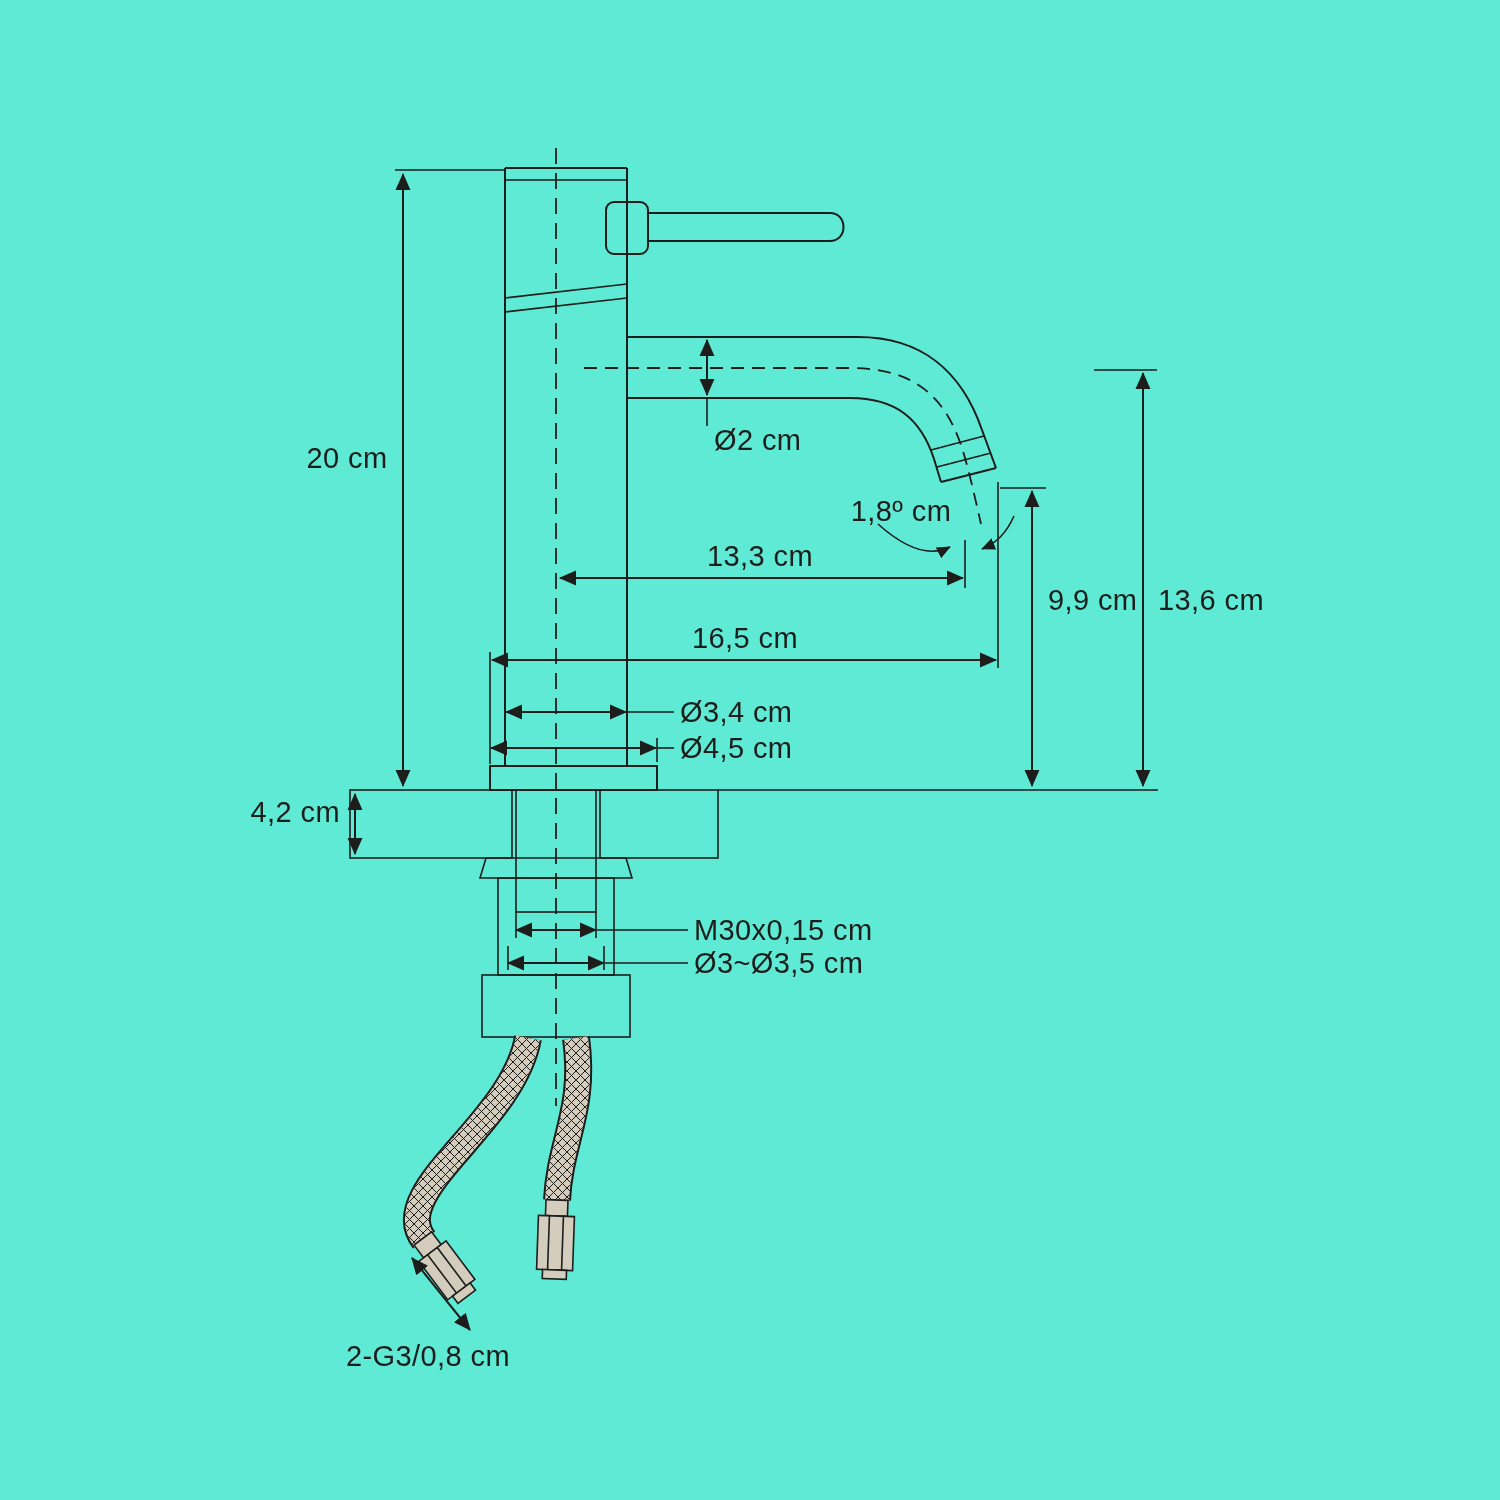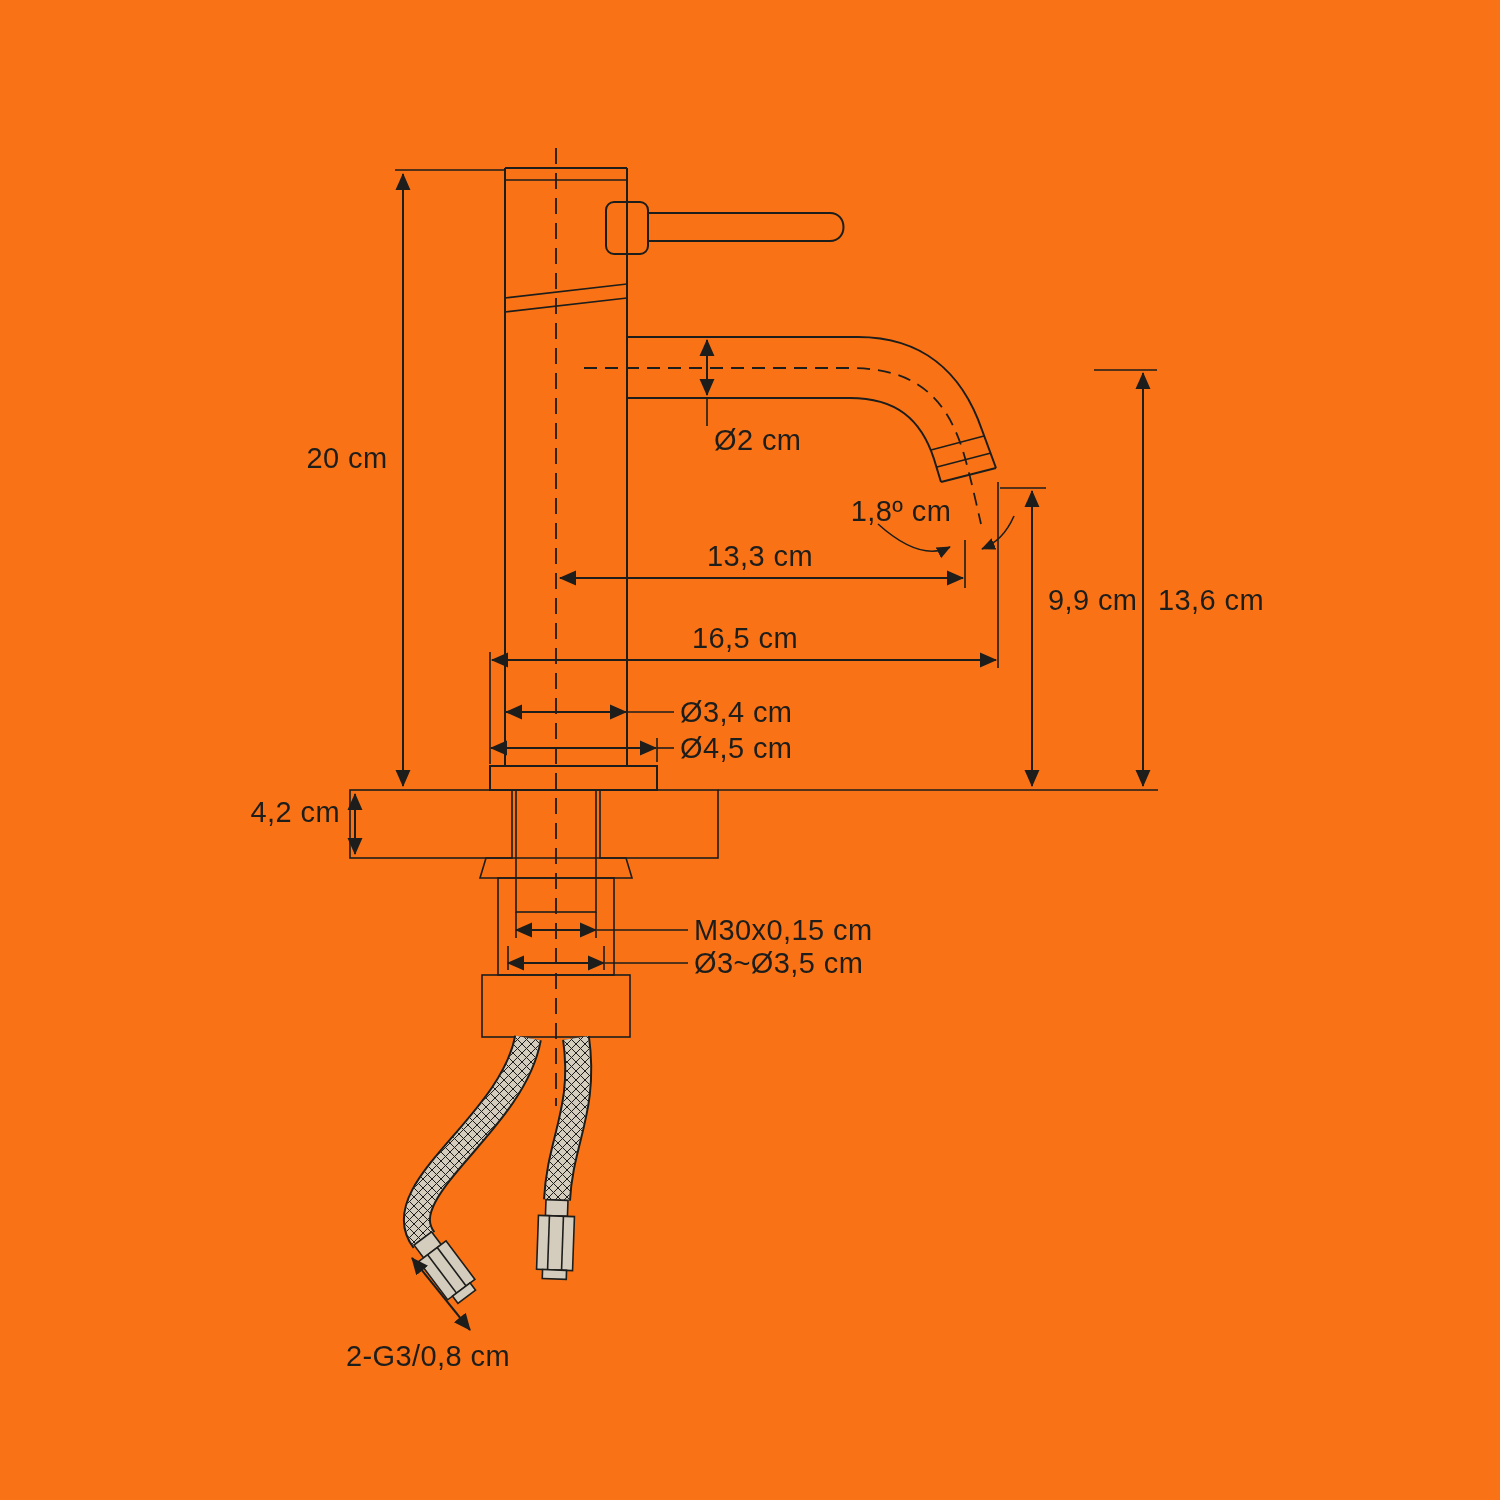--- a/index.html
+++ b/index.html
@@ -1,20 +1,20 @@
 <!DOCTYPE html>
 <html><head>
 <meta charset="utf-8">
 <style>
   html, body { margin: 0; padding: 0; background: #d4cdbd; }
   .stage {
     position: relative;
     width: 1500px;
     height: 1500px;
-    background: #f97316;
+    background: #5eead4;
     overflow: hidden;
     font-family: "Liberation Sans", sans-serif;
   }
   svg { position: absolute; inset: 0; }
   .ln   { stroke: #1d1d1b; stroke-width: 2; fill: none; }
   .thin { stroke: #1d1d1b; stroke-width: 1.6; fill: none; }
   .dash { stroke: #1d1d1b; stroke-width: 1.8; fill: none; stroke-dasharray: 16 9; }
   .dash2{ stroke: #1d1d1b; stroke-width: 1.8; fill: none; stroke-dasharray: 13 8; }
   .dim  { stroke: #1d1d1b; stroke-width: 2; fill: none; }
   .lbl  { font-family: "Liberation Sans", sans-serif; font-size: 29px; fill: #1d1d1b; letter-spacing: 0.4px; }

